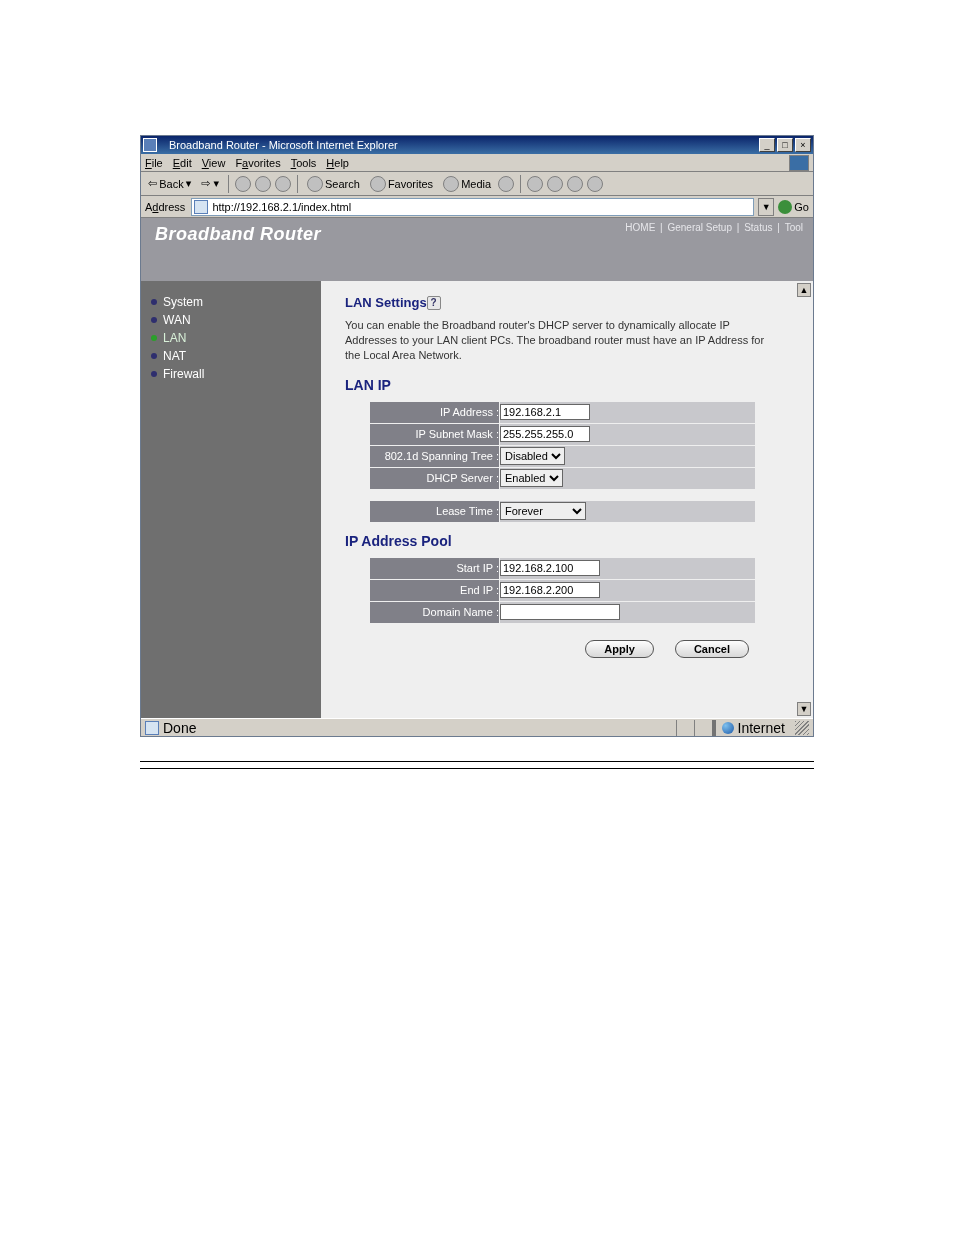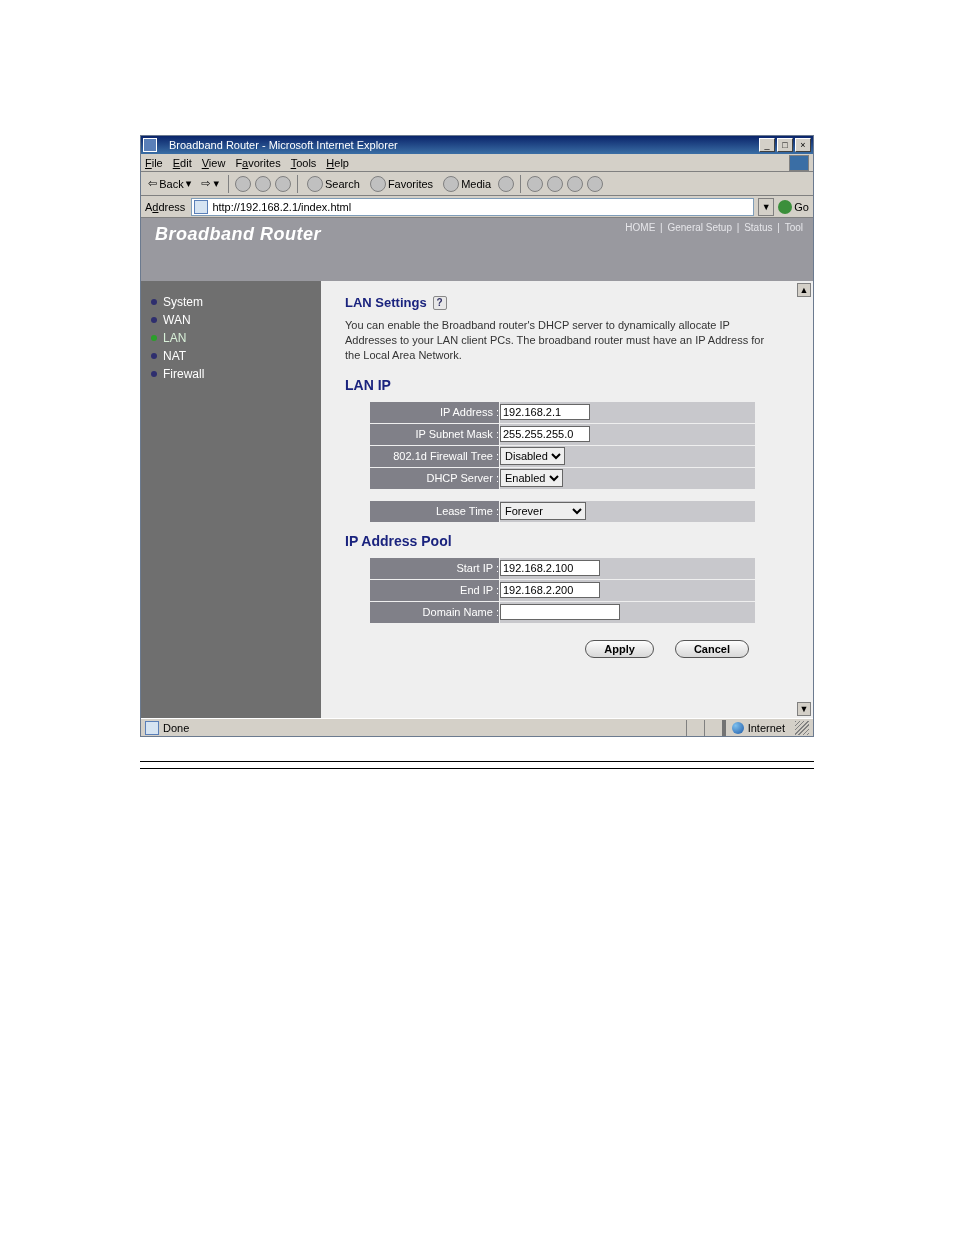--- a/index.html
+++ b/index.html
@@ -46,36 +46,36 @@
   .sidebar { width:180px; background:#6f6f6f; padding:12px 10px; }
   .nav-item { display:flex; align-items:center; gap:6px; color:#fff; font-size:12px; padding:2px 0;}
   .bullet { width:6px; height:6px; border-radius:50%; background:#2e2e6e; display:inline-block;}
   .nav-item.active .bullet { background:#2aa02a; }
   .nav-item.active { color:#d8f0d8; }
 
   .main { flex:1; background:#efefef; position:relative; padding:10px 24px 10px 24px; overflow:hidden;}
   .scroll-up { position:absolute; right:2px; top:2px; width:14px; height:14px; background:#d4d0c8; border:1px solid #808080; font-size:9px; text-align:center; line-height:12px;}
   .scroll-dn { position:absolute; right:2px; bottom:2px; width:14px; height:14px; background:#d4d0c8; border:1px solid #808080; font-size:9px; text-align:center; line-height:12px;}
 
-  .h-sec { color:#1a237e; font-weight:bold; font-size:13px; margin:4px 0 8px 0; display:flex; align-items:center; gap:6px;}
+  .h-sec { color:#1a237e; font-weight:bold; font-size:13px; margin:4px 0 8px 0; display:flex; align-items:center; }
   .help-ico { width:14px; height:14px; border:1px solid #888; border-radius:2px; background:#e8e8e8; font-size:10px; text-align:center; line-height:12px; color:#336;}
   .desc { font-size:11px; color:#333; line-height:1.35; margin-bottom:14px; max-width:420px;}
   .h-sub { color:#1a237e; font-weight:bold; font-size:14px; margin:6px 0 8px 0;}
 
   table.form { border-collapse:collapse; margin-left:24px; margin-bottom:10px;}
   table.form td { padding:0; }
   td.lbl { width:130px; height:22px; background:#808088; color:#fff; font-size:11px; text-align:right; padding-right:6px; border:1px solid #efefef;}
   td.val { width:256px; height:22px; background:#c8c8cc; padding-left:4px; border:1px solid #efefef;}
   td.val input[type=text] { font-size:11px; height:16px; border:1px solid #666; padding:0 2px; background:#fff;}
   td.val select { font-size:11px; height:18px; border:1px solid #666; background:#efefef;}
 
   .btnrow { text-align:right; padding-right:40px; margin-top:16px;}
   .pillbtn { display:inline-block; min-width:64px; padding:2px 18px; border:1px solid #555; border-radius:11px; background:linear-gradient(#fdfdfd,#d8d8d8); font-size:11px; font-weight:bold; text-align:center; margin-left:18px;}
 
-  .statusbar { height:18px; background:#d4d0c8; border-top:1px solid #fff; display:flex; align-items:center; font-size:11px; padding:0 4px;}
+  .statusbar { height:18px; background:#d4d0c8; border-top:1px solid #fff; display:flex; align-items:center; font-size:14px; padding:0 4px;}
   .statusbar .sb-left { display:flex; align-items:center; gap:4px;}
   .sb-ico { width:14px; height:14px; background:#d6e4f2; border:1px solid #5a7fb8;}
   .sb-sep { flex:1; }
   .sb-cell { border-left:1px solid #808080; height:16px; width:18px;}
   .sb-zone { display:flex; align-items:center; gap:4px; padding:0 6px; border-left:4px solid #737373; height:16px;}
   .globe { width:12px; height:12px; border-radius:50%; background:radial-gradient(circle at 30% 30%, #7ec0ee, #1e5aa8);}
   .grip { width:14px; height:14px; margin-left:4px; background:repeating-linear-gradient(135deg,#808080 0 1px,transparent 1px 3px);}
 
   .hr1 { border:none; border-top:1px solid #000; margin:24px 0 2px 0;}
   .hr2 { border:none; border-top:1px solid #000; margin:6px 0 0 0;}
@@ -197,21 +197,21 @@
             <tbody>
                 <tr>
               <td class="lbl">IP Address :</td>
               <td class="val"><input type="text" style="width: 90px;" value="192.168.2.1"></td>
             </tr>
             <tr>
               <td class="lbl">IP Subnet Mask :</td>
               <td class="val"><input type="text" style="width: 90px;" value="255.255.255.0"></td>
             </tr>
             <tr>
-              <td class="lbl">802.1d Firewall Tree :</td>
+              <td class="lbl">802.1d Spanning Tree :</td>
               <td class="val"><select><option>Disabled</option></select></td>
             </tr>
             <tr>
               <td class="lbl">DHCP Server :</td>
               <td class="val"><select><option>Enabled</option></select></td>
             </tr>
           </tbody>
             </table>
           <table class="form">
             <tbody>

